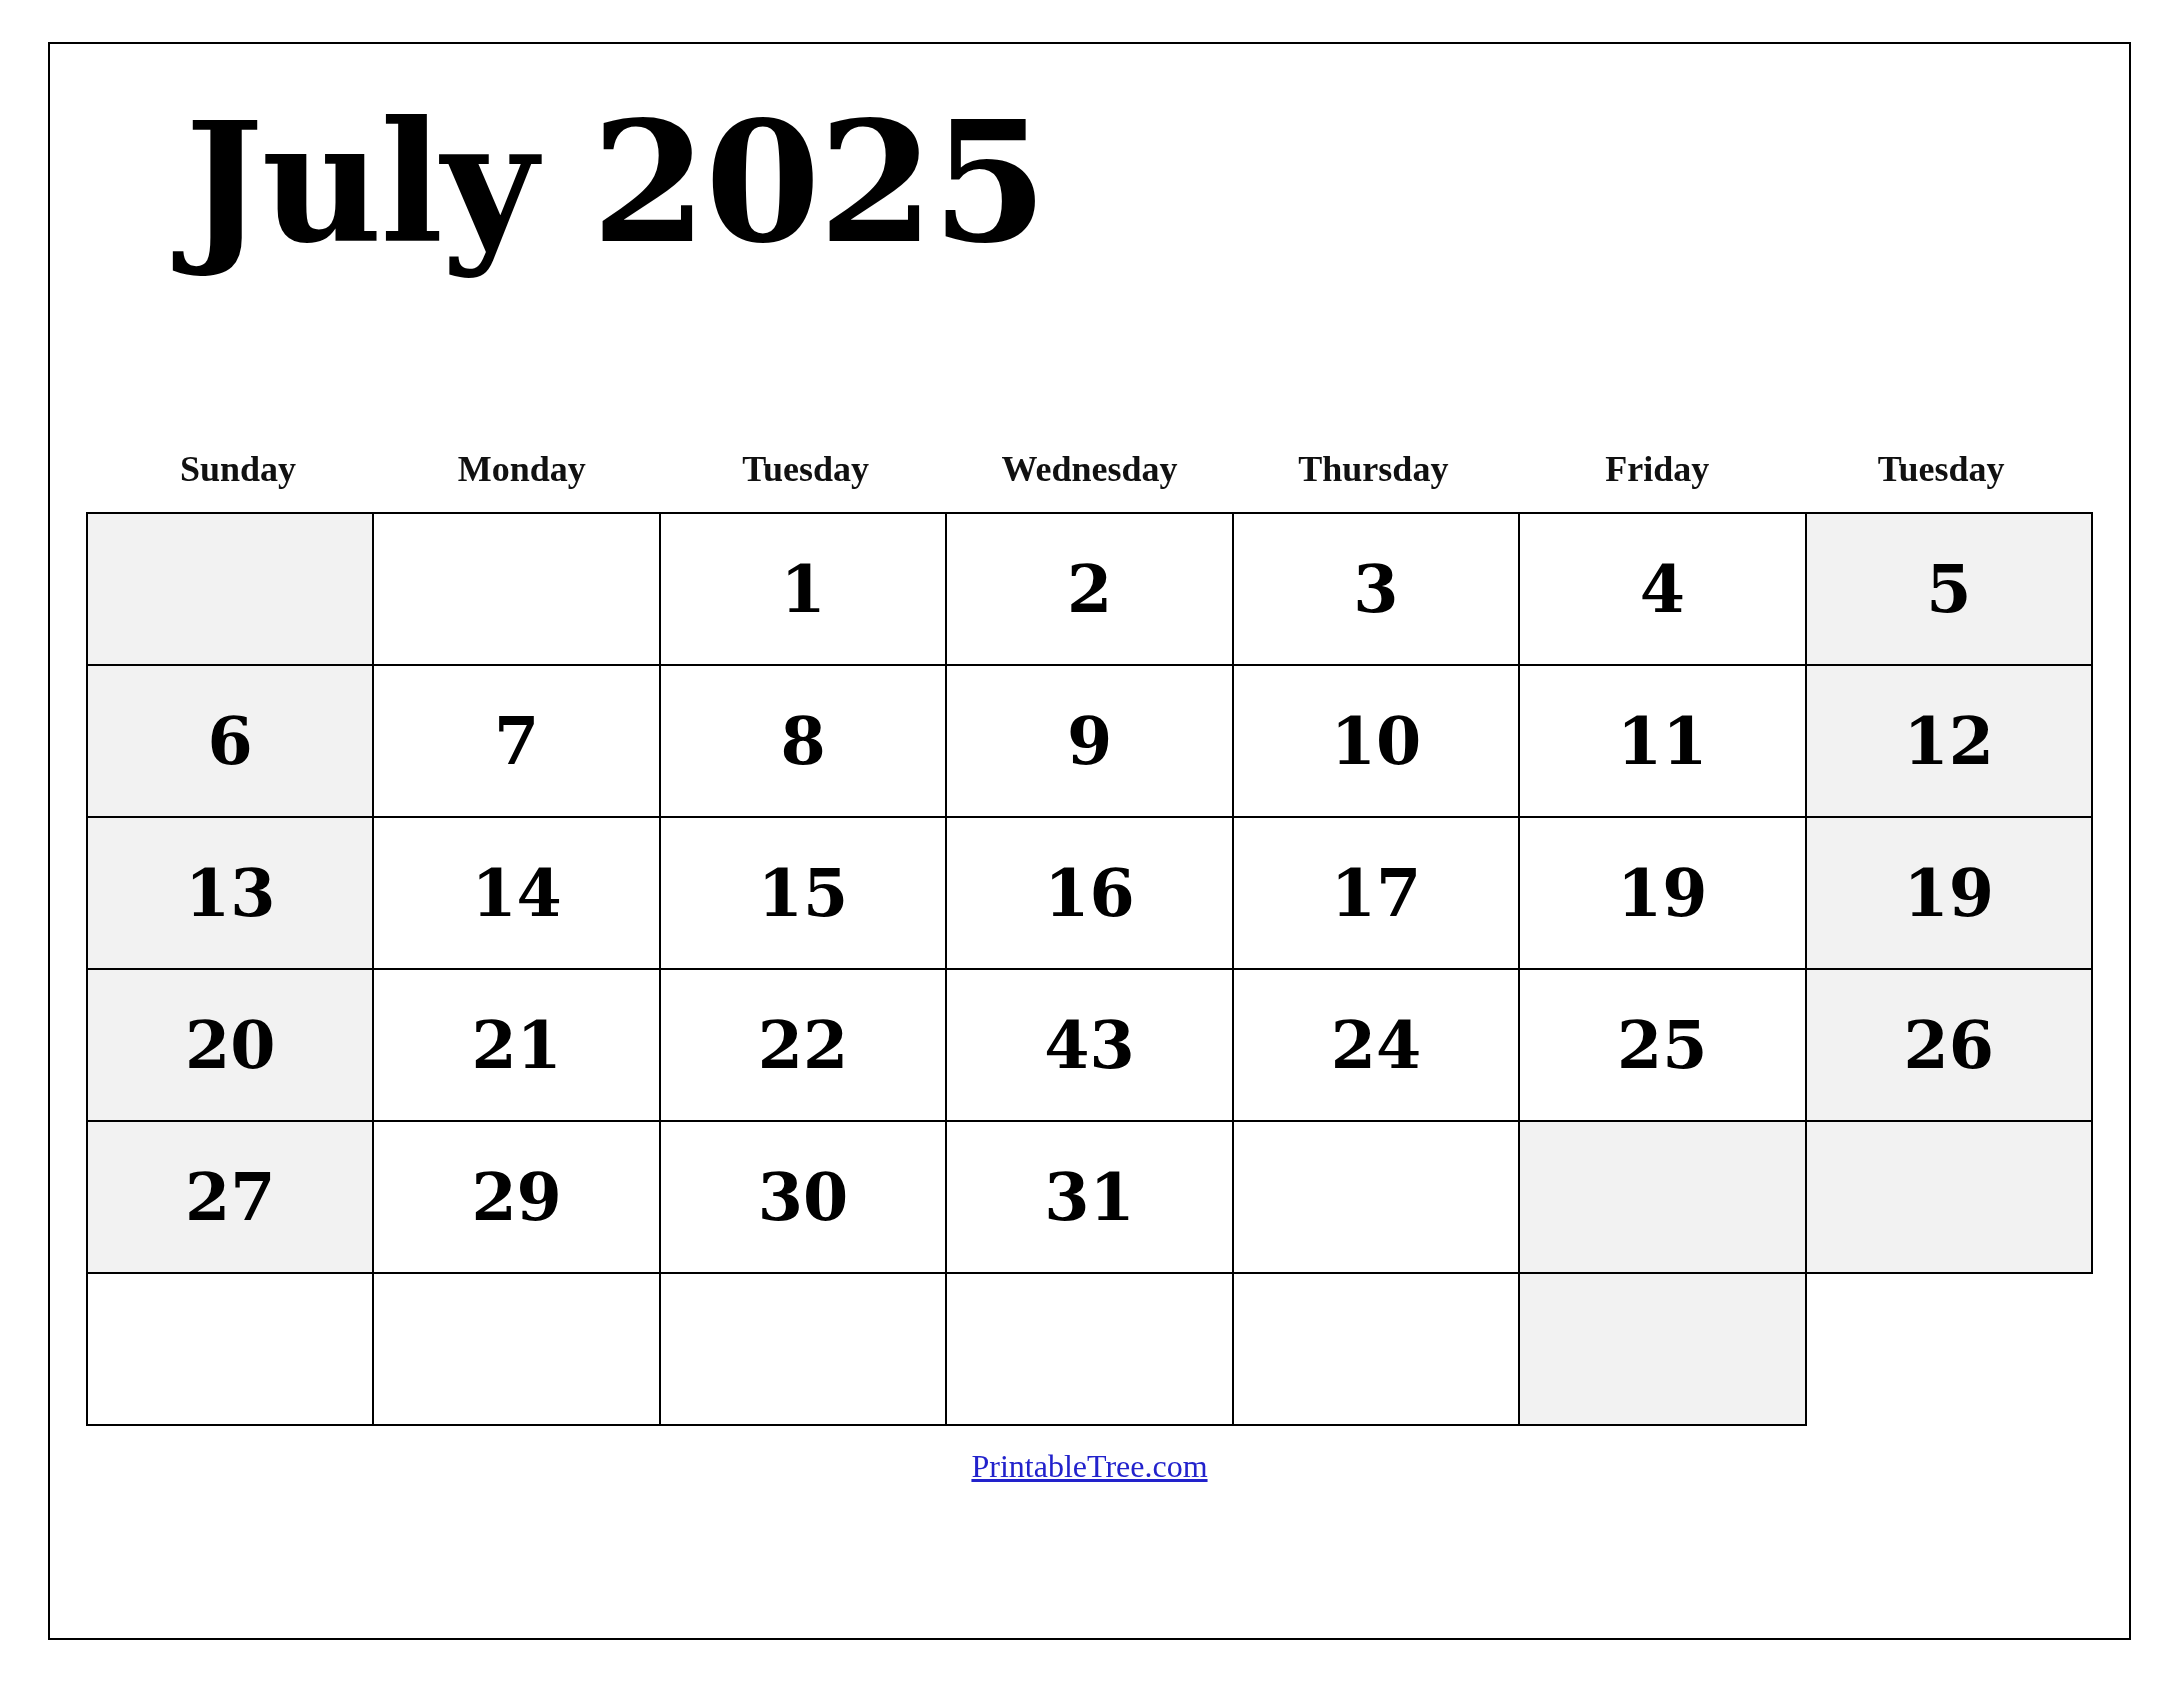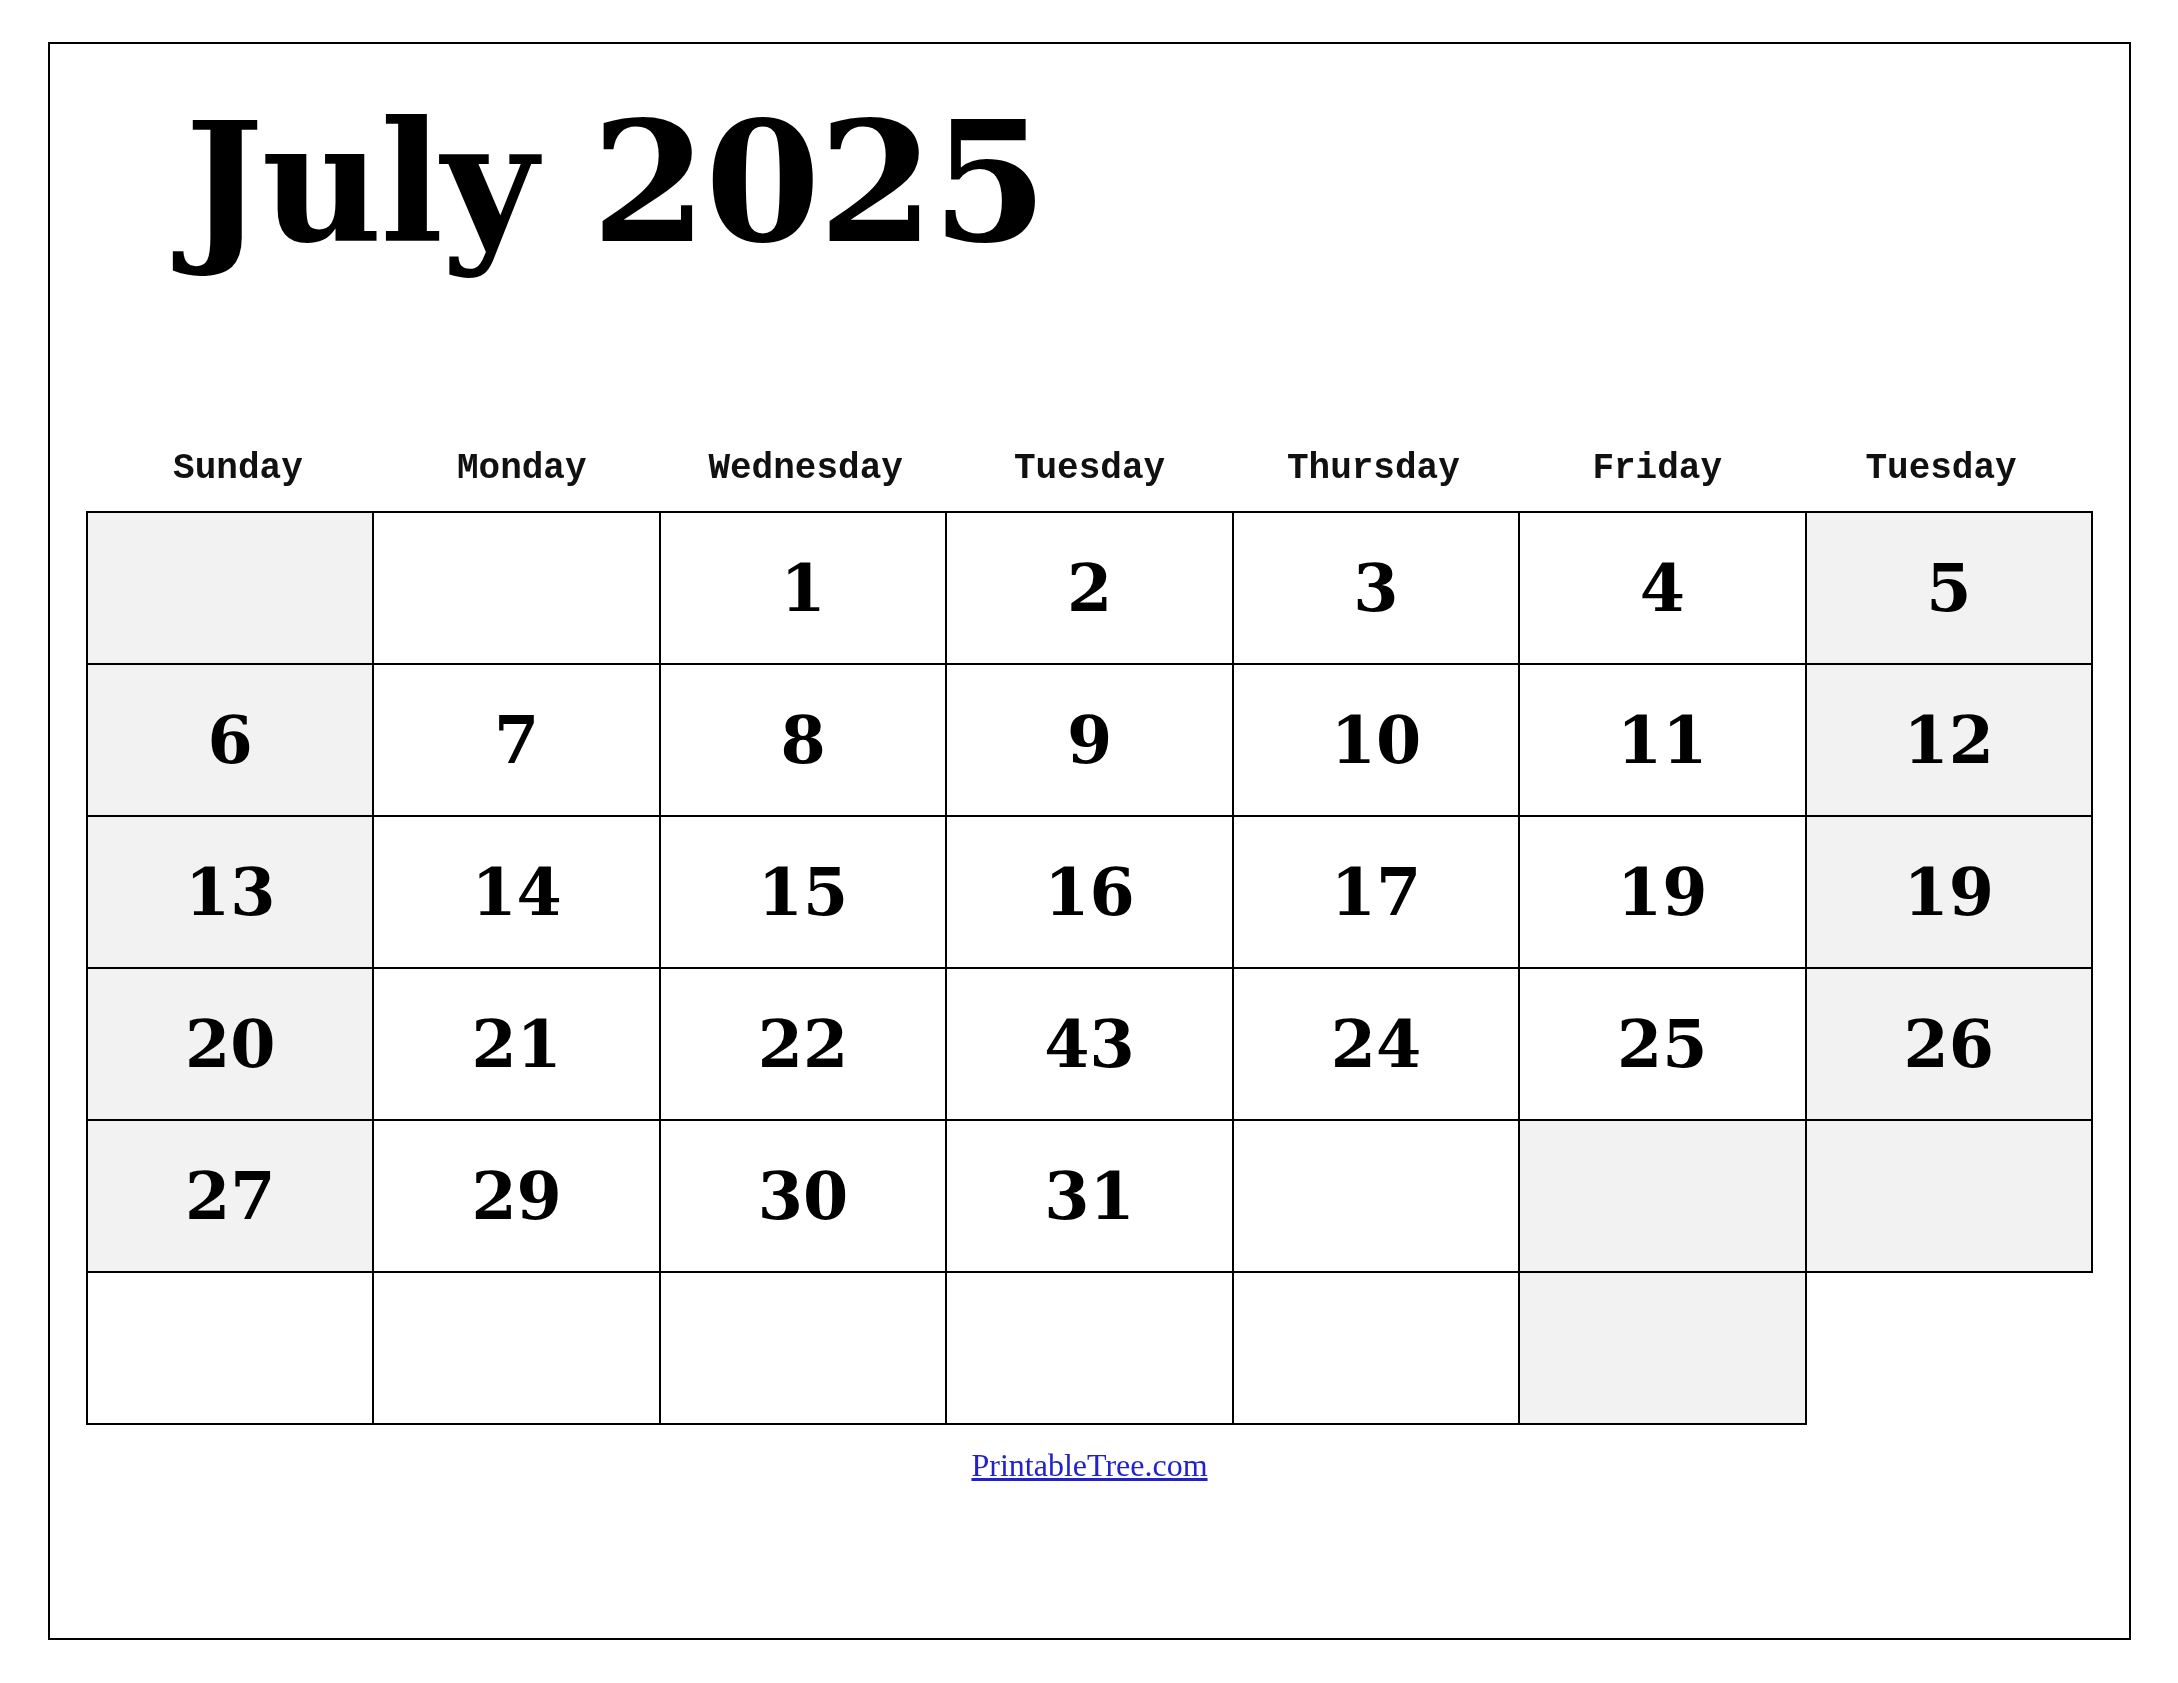--- a/index.html
+++ b/index.html
@@ -50,21 +50,21 @@
     margin: 54px 0 0 99px;
     white-space: nowrap;
   }
   .weekday-row {
     display: grid;
     grid-template-columns: repeat(7, 1fr);
     margin-top: 178px;
     padding: 0 10px;
   }
   .weekday {
-    font-family: Liberation Mono, monospace;
+    font-family: Liberation Serif, serif;
     font-weight: 700;
     font-size: 36px;
     color: #111111;
     text-align: center;
     padding-bottom: 16px;
   }
   .grid {
     margin-top: 6px;
     border: 2px solid #000000;
     border-right: none;
@@ -109,22 +109,22 @@
 
 <div class="page">
   <div class="page-border"></div>
   <div class="inner">
 
     <div class="title">July 2025</div>
 
     <div class="weekday-row">
       <div class="weekday">Sunday</div>
       <div class="weekday">Monday</div>
+      <div class="weekday">Tuesday</div>
       <div class="weekday">Wednesday</div>
-      <div class="weekday">Tuesday</div>
       <div class="weekday">Thursday</div>
       <div class="weekday">Friday</div>
       <div class="weekday">Tuesday</div>
     </div>
 
     <div class="grid" id="calendar-grid">
         <div class="cell shaded">
           <span class="daynum"></span>
         </div>
         <div class="cell">

